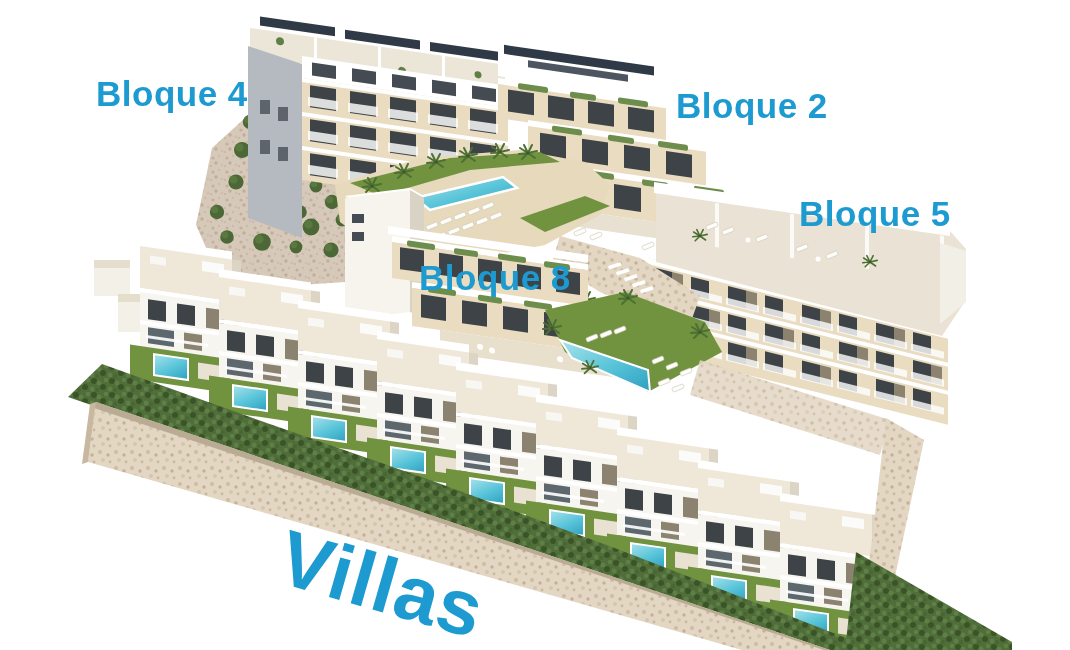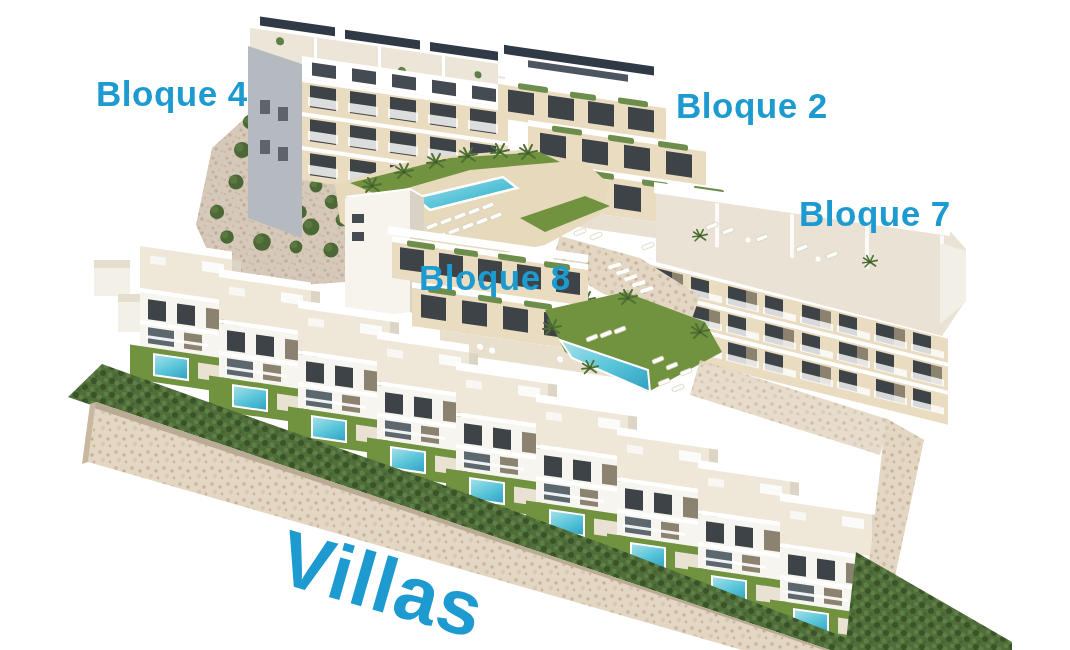--- a/index.html
+++ b/index.html
@@ -472,17 +472,17 @@
     <path d="M96,402 L830,650 L742,650 L88,462 Z" fill="url(#stoneTex)"></path>
     <path d="M96,402 L830,650 L824,650 L94,408 Z" fill="#b9ab94"></path>
     <polygon points="88,462 96,402 90,404 82,464" fill="#c7b89f"></polygon>
   </g>
 
   <path d="M856,552 L1012,642 L1012,650 L845,650 Z" fill="url(#hedgeTex)"></path>
 </svg>
 
 <div class="label" id="lbl-b4" style="left:96px;top:74px">Bloque 4</div>
 <div class="label" id="lbl-b2" style="left:676px;top:86px">Bloque 2</div>
-<div class="label" id="lbl-b1" style="left:799px;top:194px">Bloque 7</div>
+<div class="label" id="lbl-b1" style="left:799px;top:194px">Bloque 5</div>
 <div class="label" id="lbl-b3" style="left:419px;top:258px">Bloque 8</div>
 <div class="label label--villas" id="lbl-villas" style="left:294px;top:512px">Villas</div>
 
 </div>
 
 </body></html>

